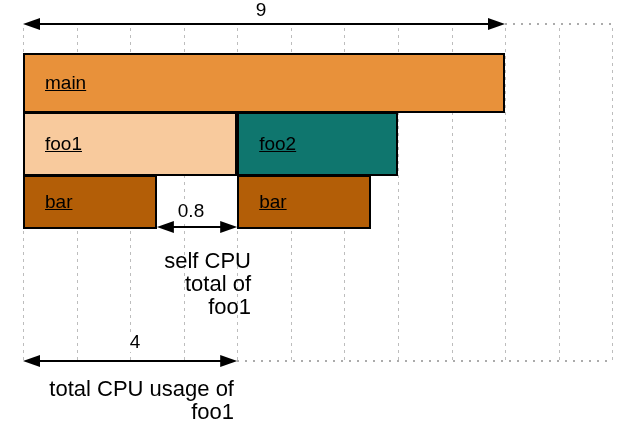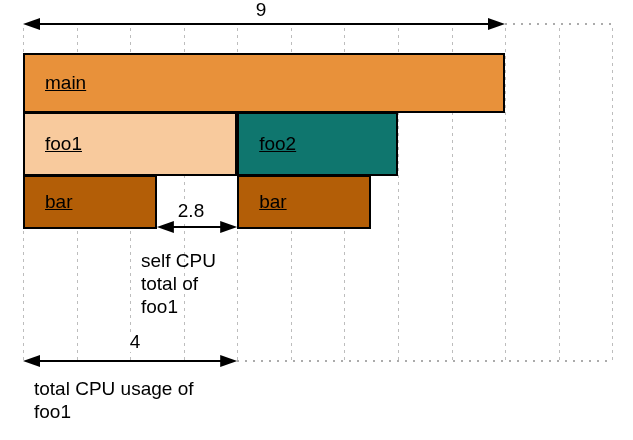--- a/index.html
+++ b/index.html
@@ -49,23 +49,23 @@
     z-index: 4;
     background: #ffffff;
     font-size: 19px;
     line-height: 20px;
     text-align: center;
     padding: 0 2px;
   }
   .caption {
     position: absolute;
     z-index: 2;
-    font-size: 19px;
+    font-size: 22px;
     line-height: 23px;
-    text-align: left;
+    text-align: right;
   }
 </style>
 </head>
 <body>
 
 <div class="stage" id="stage">
 
   <svg id="arrow-layer" width="633" height="440">
       <g>
         <line x1="27.0" y1="24" x2="501.0" y2="24" stroke="#000000" stroke-width="2"></line>
@@ -79,21 +79,21 @@
       </g>
       <g>
         <line x1="27.0" y1="361" x2="233.2" y2="361" stroke="#000000" stroke-width="2"></line>
         <polygon points="23.0,361 40.0,355 40.0,367" fill="#000000"></polygon>
         <polygon points="237.2,361 220.2,355 220.2,367" fill="#000000"></polygon>
       </g>
     </svg>
 
   <div class="dim-label" style="left:234px; top:0px; width:50px;">9</div>
 
-  <div class="dim-label" style="left:160px; top:201px; width:58px;">2.8</div>
+  <div class="dim-label" style="left:160px; top:201px; width:58px;">0.8</div>
 
   <div class="dim-label" style="left:108px; top:332px; width:50px;">4</div>
 
   <div class="caption" style="left:141px; top:249px; width:110px;">
     <div>self CPU</div>
     <div>total of</div>
     <div>foo1</div>
   </div>
 
   <div class="caption" style="left:34px; top:377px; width:200px;">

